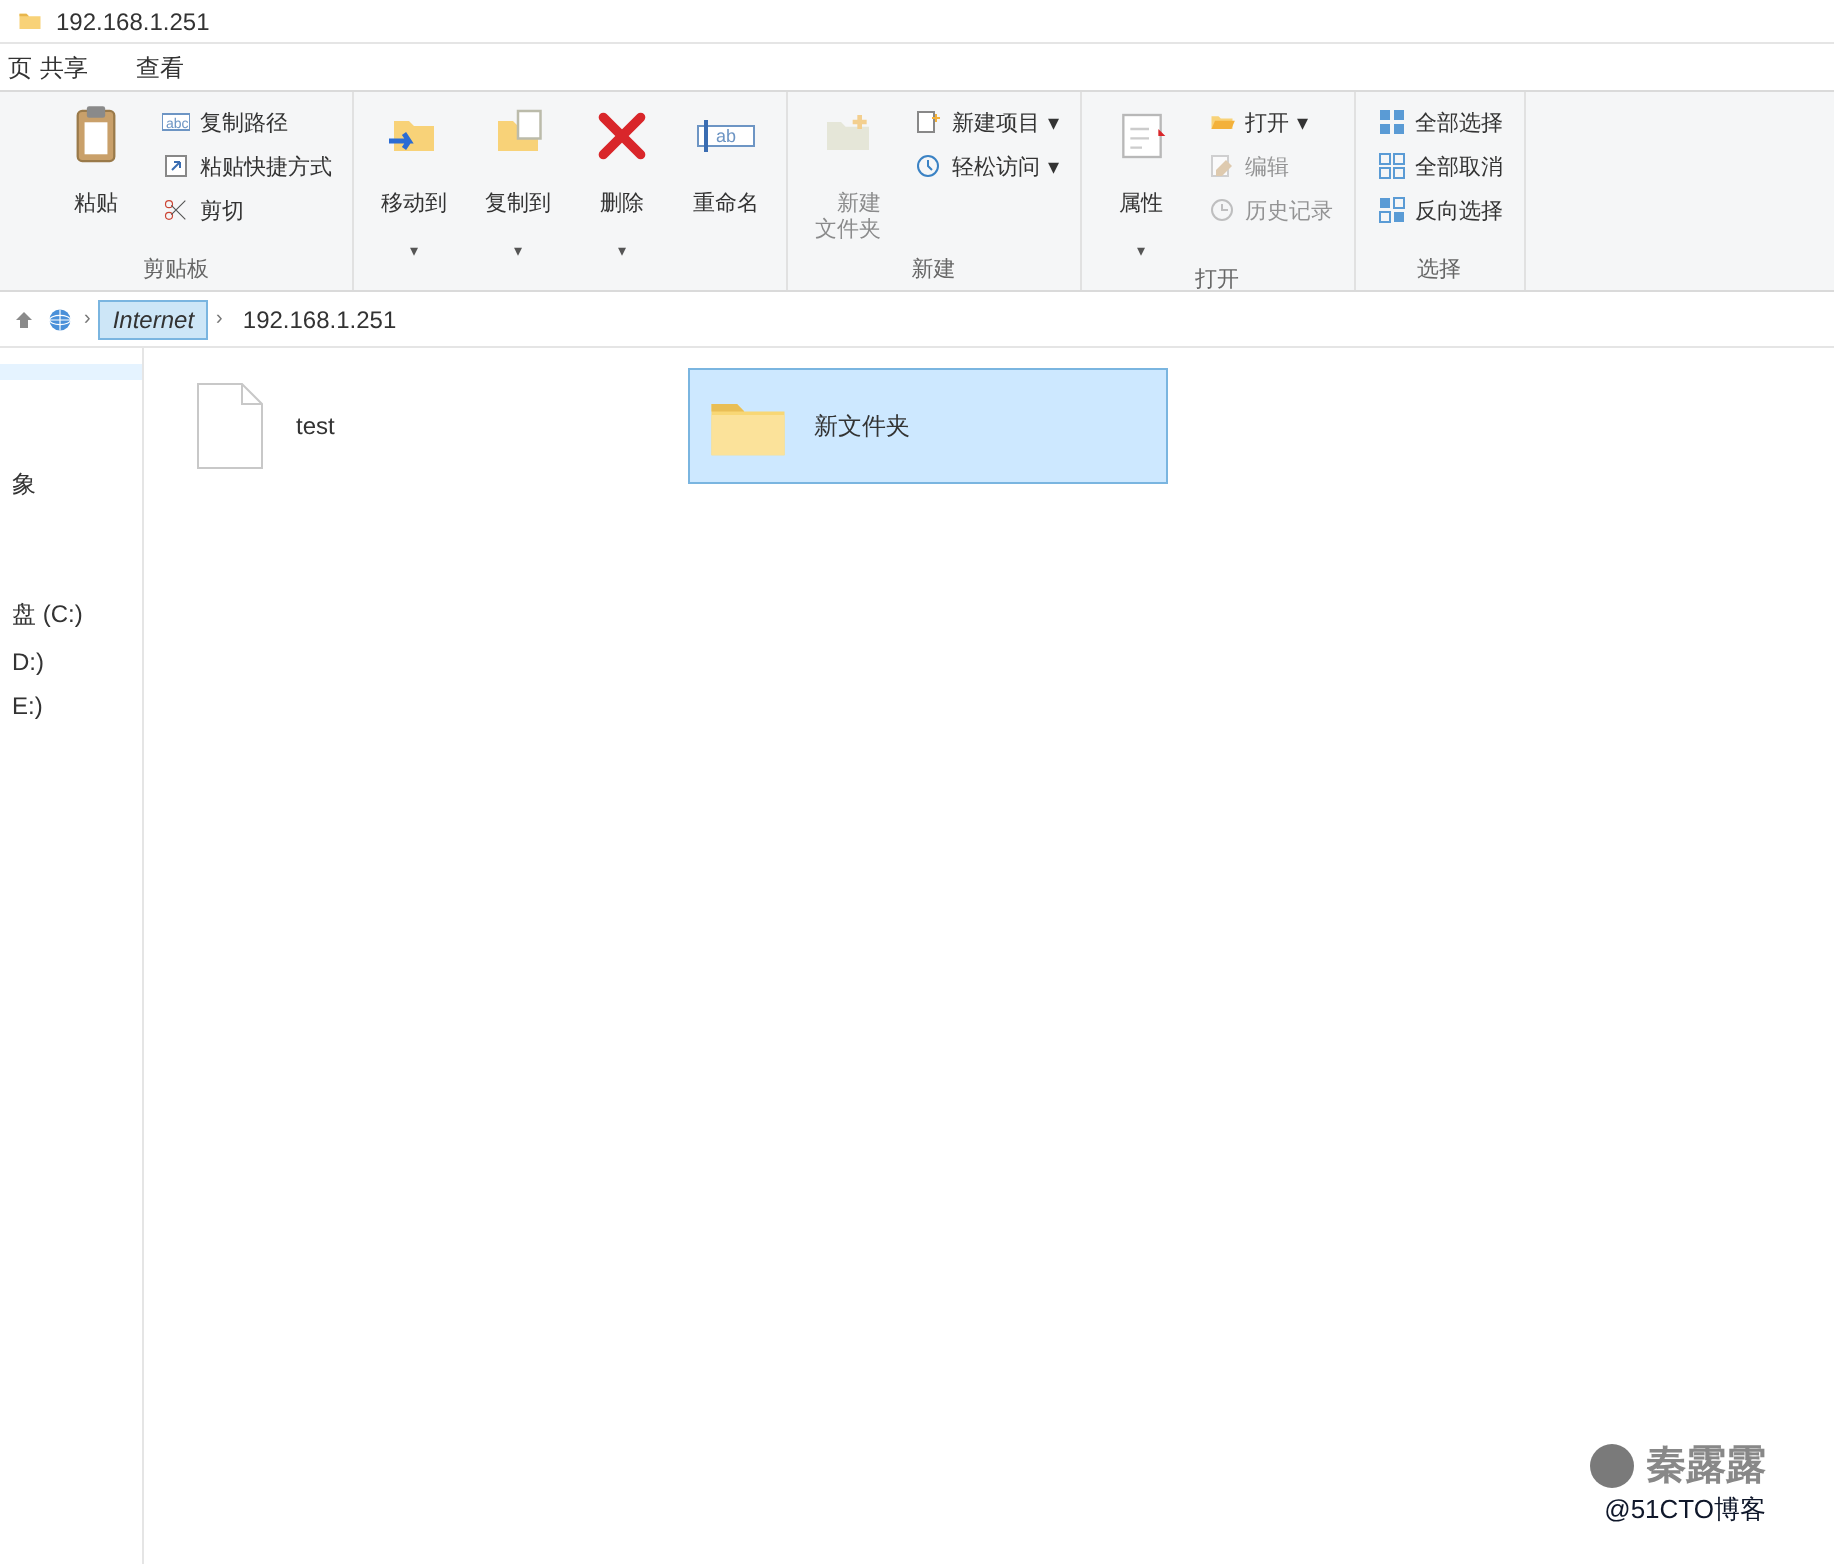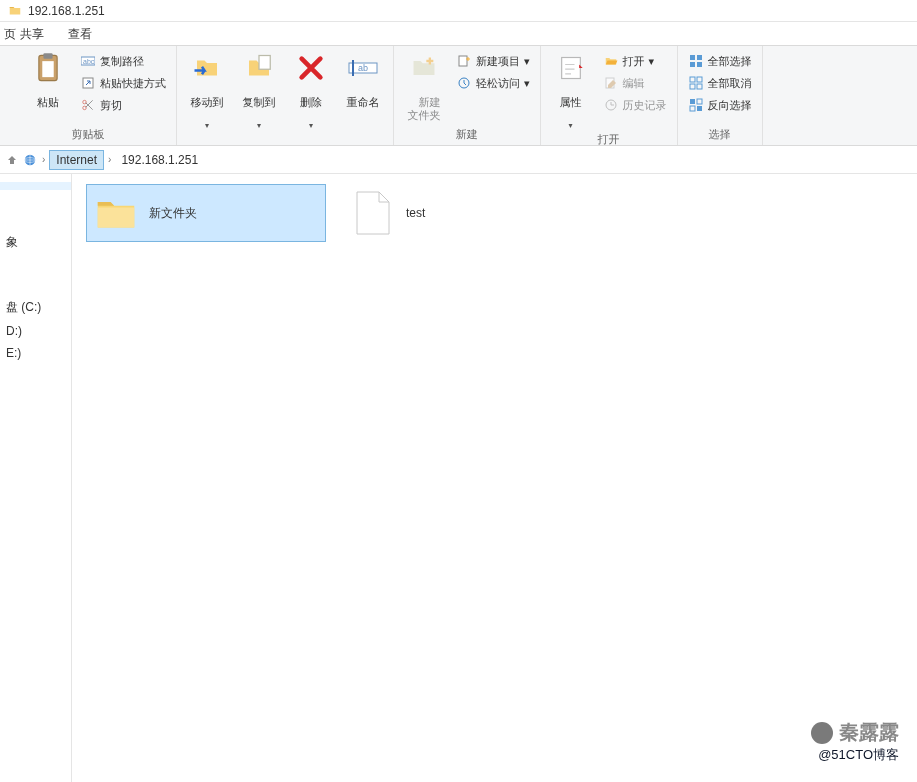--- a/index.html
+++ b/index.html
@@ -23,35 +23,35 @@
 .big-btn .lbl { font-size: 11px; text-align: right; line-height: 13px; }
 .big-btn .chev { font-size: 8px; color: #555; }
 
 .small-row { display: flex; align-items: center; gap: 4px; height: 22px; padding: 0 4px; cursor: pointer; font-size: 11px; white-space: nowrap; }
 .small-row .si { width: 16px; height: 16px; display:inline-flex; align-items:center; justify-content:center;}
 .small-stack { display: flex; flex-direction: column; justify-content: flex-start; padding-top:2px;}
 
 .addr { height: 28px; background: #fff; border-bottom: 1px solid #e5e5e5; display: flex; align-items: center; padding: 0 4px; gap: 2px; }
 .addr .nav-btn { width: 16px; height: 16px; display:flex; align-items:center; justify-content:center; color:#888;}
 .addr .crumb { padding: 2px 6px; font-size: 12px; }
-.addr .crumb.sel { background: #cde6f7; border:1px solid #7ab5e0;}
+.addr .crumb.sel { background: #cde6f7; border:1px solid #7ab5e0;font-style:italic;}
 .addr .sep { color:#777; font-size:10px; padding:0 2px;}
 .addr .field { flex:1; font-size:12px; padding-left:6px;}
 
 .workspace { display: flex; height: calc(782px - 22px - 24px - 100px - 28px); }
 .sidebar { width: 72px; border-right: 1px solid #e5e5e5; padding-top: 8px; }
 .side-item { padding: 4px 6px; font-size: 12px; cursor:pointer; white-space:nowrap; overflow:hidden;}
 .side-item.hl { background:#e5f3ff;}
 .content { flex: 1; padding: 10px 14px; display: flex; align-content: flex-start; flex-wrap: wrap; gap: 18px; }
 .item { width: 240px; height: 58px; display: flex; align-items: center; gap: 12px; padding: 4px 8px; cursor:pointer;}
 .item.selected { background: #cde8ff; border: 1px solid #7ab5e0; }
 .item .thumb { width: 42px; height: 48px; display:flex; align-items:center; justify-content:center;}
 .item .name { font-size: 12px; }
 
-.watermark { position: absolute; right: 18px; bottom: 18px; text-align: right; color: #999; }
+.watermark { position: absolute; right: 34px; bottom: 18px; text-align: right; color: #999; }
 .watermark .wm1 { font-size: 20px; font-weight: 600; color:#888; display:flex; align-items:center; justify-content:flex-end; gap:6px;}
 .watermark .wm2 { font-size: 13px; color:#0f172a; }
 .wm-logo { width:22px; height:22px; border-radius:50%; background:#7a7a7a; display:inline-block;}
 
 
 svg { display:block; }
 </style>
 </head>
 <body>
 
@@ -316,39 +316,39 @@
   <div class="sidebar">
     <div class="side-item hl"></div>
     <div style="height:40px"></div>
     <div class="side-item">象</div>
     <div style="height:40px"></div>
     <div class="side-item">盘 (C:)</div>
     <div class="side-item">D:)</div>
     <div class="side-item">E:)</div>
   </div>
   <div class="content">
+    <div class="item">
+      <span class="thumb">
+        <svg width="36" height="46" viewBox="0 0 36 46">
+            <path d="M2 2 h22 l10 10 v32 h-32 z" fill="#fff" stroke="#c8c8c8"></path>
+            <path d="M24 2 v10 h10" fill="none" stroke="#c8c8c8"></path>
+          </svg>
+      </span>
+      <span class="name">test</span>
+    </div>
     <div class="item selected">
       <span class="thumb">
         <svg width="46" height="40" viewBox="0 0 46 40">
             <path d="M3 8 h14 l4 4 h22 v24 h-40 z" fill="#f8d775"></path>
             <path d="M3 8 h14 l4 4 h-18 z" fill="#e9be55"></path>
             <path d="M3 14 h40 v22 h-40 z" fill="#fbe29a"></path>
           </svg>
       </span>
       <span class="name">新文件夹</span>
     </div>
-    <div class="item">
-      <span class="thumb">
-        <svg width="36" height="46" viewBox="0 0 36 46">
-            <path d="M2 2 h22 l10 10 v32 h-32 z" fill="#fff" stroke="#c8c8c8"></path>
-            <path d="M24 2 v10 h10" fill="none" stroke="#c8c8c8"></path>
-          </svg>
-      </span>
-      <span class="name">test</span>
-    </div>
   </div>
 </div>
 
 <div class="watermark">
   <div class="wm1">
       <span class="wm-logo"></span>
       <span>秦露露</span>
     </div>
   <div class="wm2">@51CTO博客</div>
 </div>

